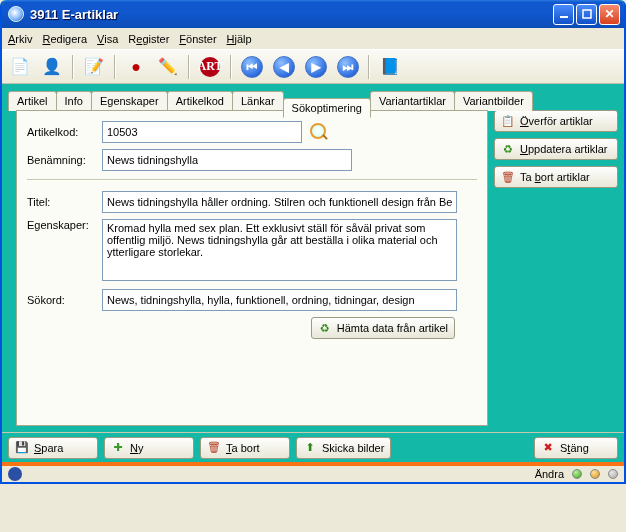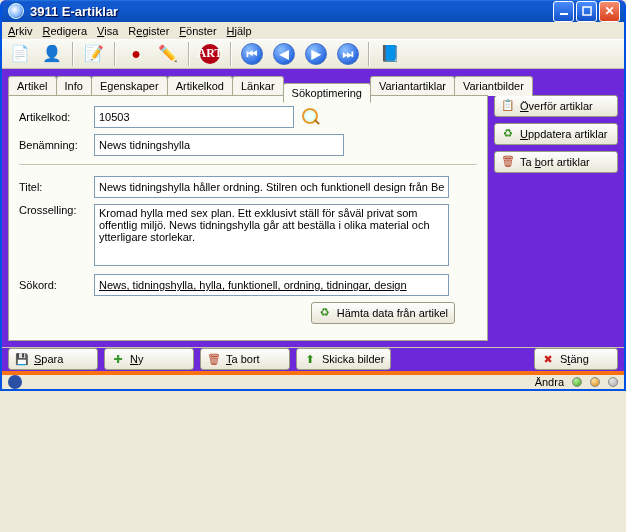--- a/index.html
+++ b/index.html
@@ -8,25 +8,25 @@
     font-family: Tahoma, Arial, sans-serif;
     font-size: 11px;
     background: #ece9d8;
     color: #000;
     width: 626px;
     height: 532px;
     overflow: hidden;
   }
   .window {
     width: 626px;
-    height: 391px;
+    height: 484px;
     border: 2px solid #0053e1;
     border-top: none;
     border-radius: 6px 6px 0 0;
-    background: #6d28d9;
+    background: #14b8a6;
     display: flex;
     flex-direction: column;
   }
   .titlebar {
     height: 28px;
     background: linear-gradient(to bottom,#2a7ae2 0%,#1158cf 8%,#1158cf 40%,#0b4db7 100%);
     border-radius: 6px 6px 0 0;
     display: flex;
     align-items: center;
     padding: 0 4px 0 6px;
@@ -126,20 +126,21 @@
     flex: 1;
     padding: 0 6px 6px 6px;
     gap: 6px;
   }
   .tab-panel {
     flex: 1;
     border: 1px solid #a9a98f;
     background: #fcfcf7;
     padding: 10px;
     position: relative;
+    margin-left: 8px;
   }
   .side-panel {
     width: 124px;
     display: flex;
     flex-direction: column;
     gap: 6px;
     padding-top: 0;
   }
   .btn {
     height: 22px;
@@ -338,27 +339,27 @@
         </div>
 
         <hr class="hr">
 
         <div class="row">
           <div class="lbl">Titel:</div>
           <input class="input" style="width: 355px;" value="News tidningshylla håller ordning. Stilren och funktionell design från Bec">
         </div>
 
         <div class="row" style="align-items:flex-start;">
-          <div class="lbl">Crosselling:</div>
+          <div class="lbl">Egenskaper:</div>
           <textarea class="textarea" style="width: 355px; height: 62px;">Kromad hylla med sex plan. Ett exklusivt ställ för såväl privat som offentlig miljö. News tidningshylla går att beställa i olika material och ytterligare storlekar.</textarea>
         </div>
 
         <div class="row" style="margin-top:8px;">
           <div class="lbl">Sökord:</div>
-          <input class="input" style="width: 355px; text-decoration: underline;" value="News, tidningshylla, hylla, funktionell, ordning, tidningar, design">
+          <input class="input" style="width: 355px;" value="News, tidningshylla, hylla, funktionell, ordning, tidningar, design">
         </div>
 
         <div class="row" style="justify-content:flex-end;margin-top:6px;padding-right:22px;">
           <div class="btn">
             <span class="ic" style="color:#2a8a14;">♻</span>
             <span>Hämta data från artikel</span>
           </div>
         </div>
 
       </div>

